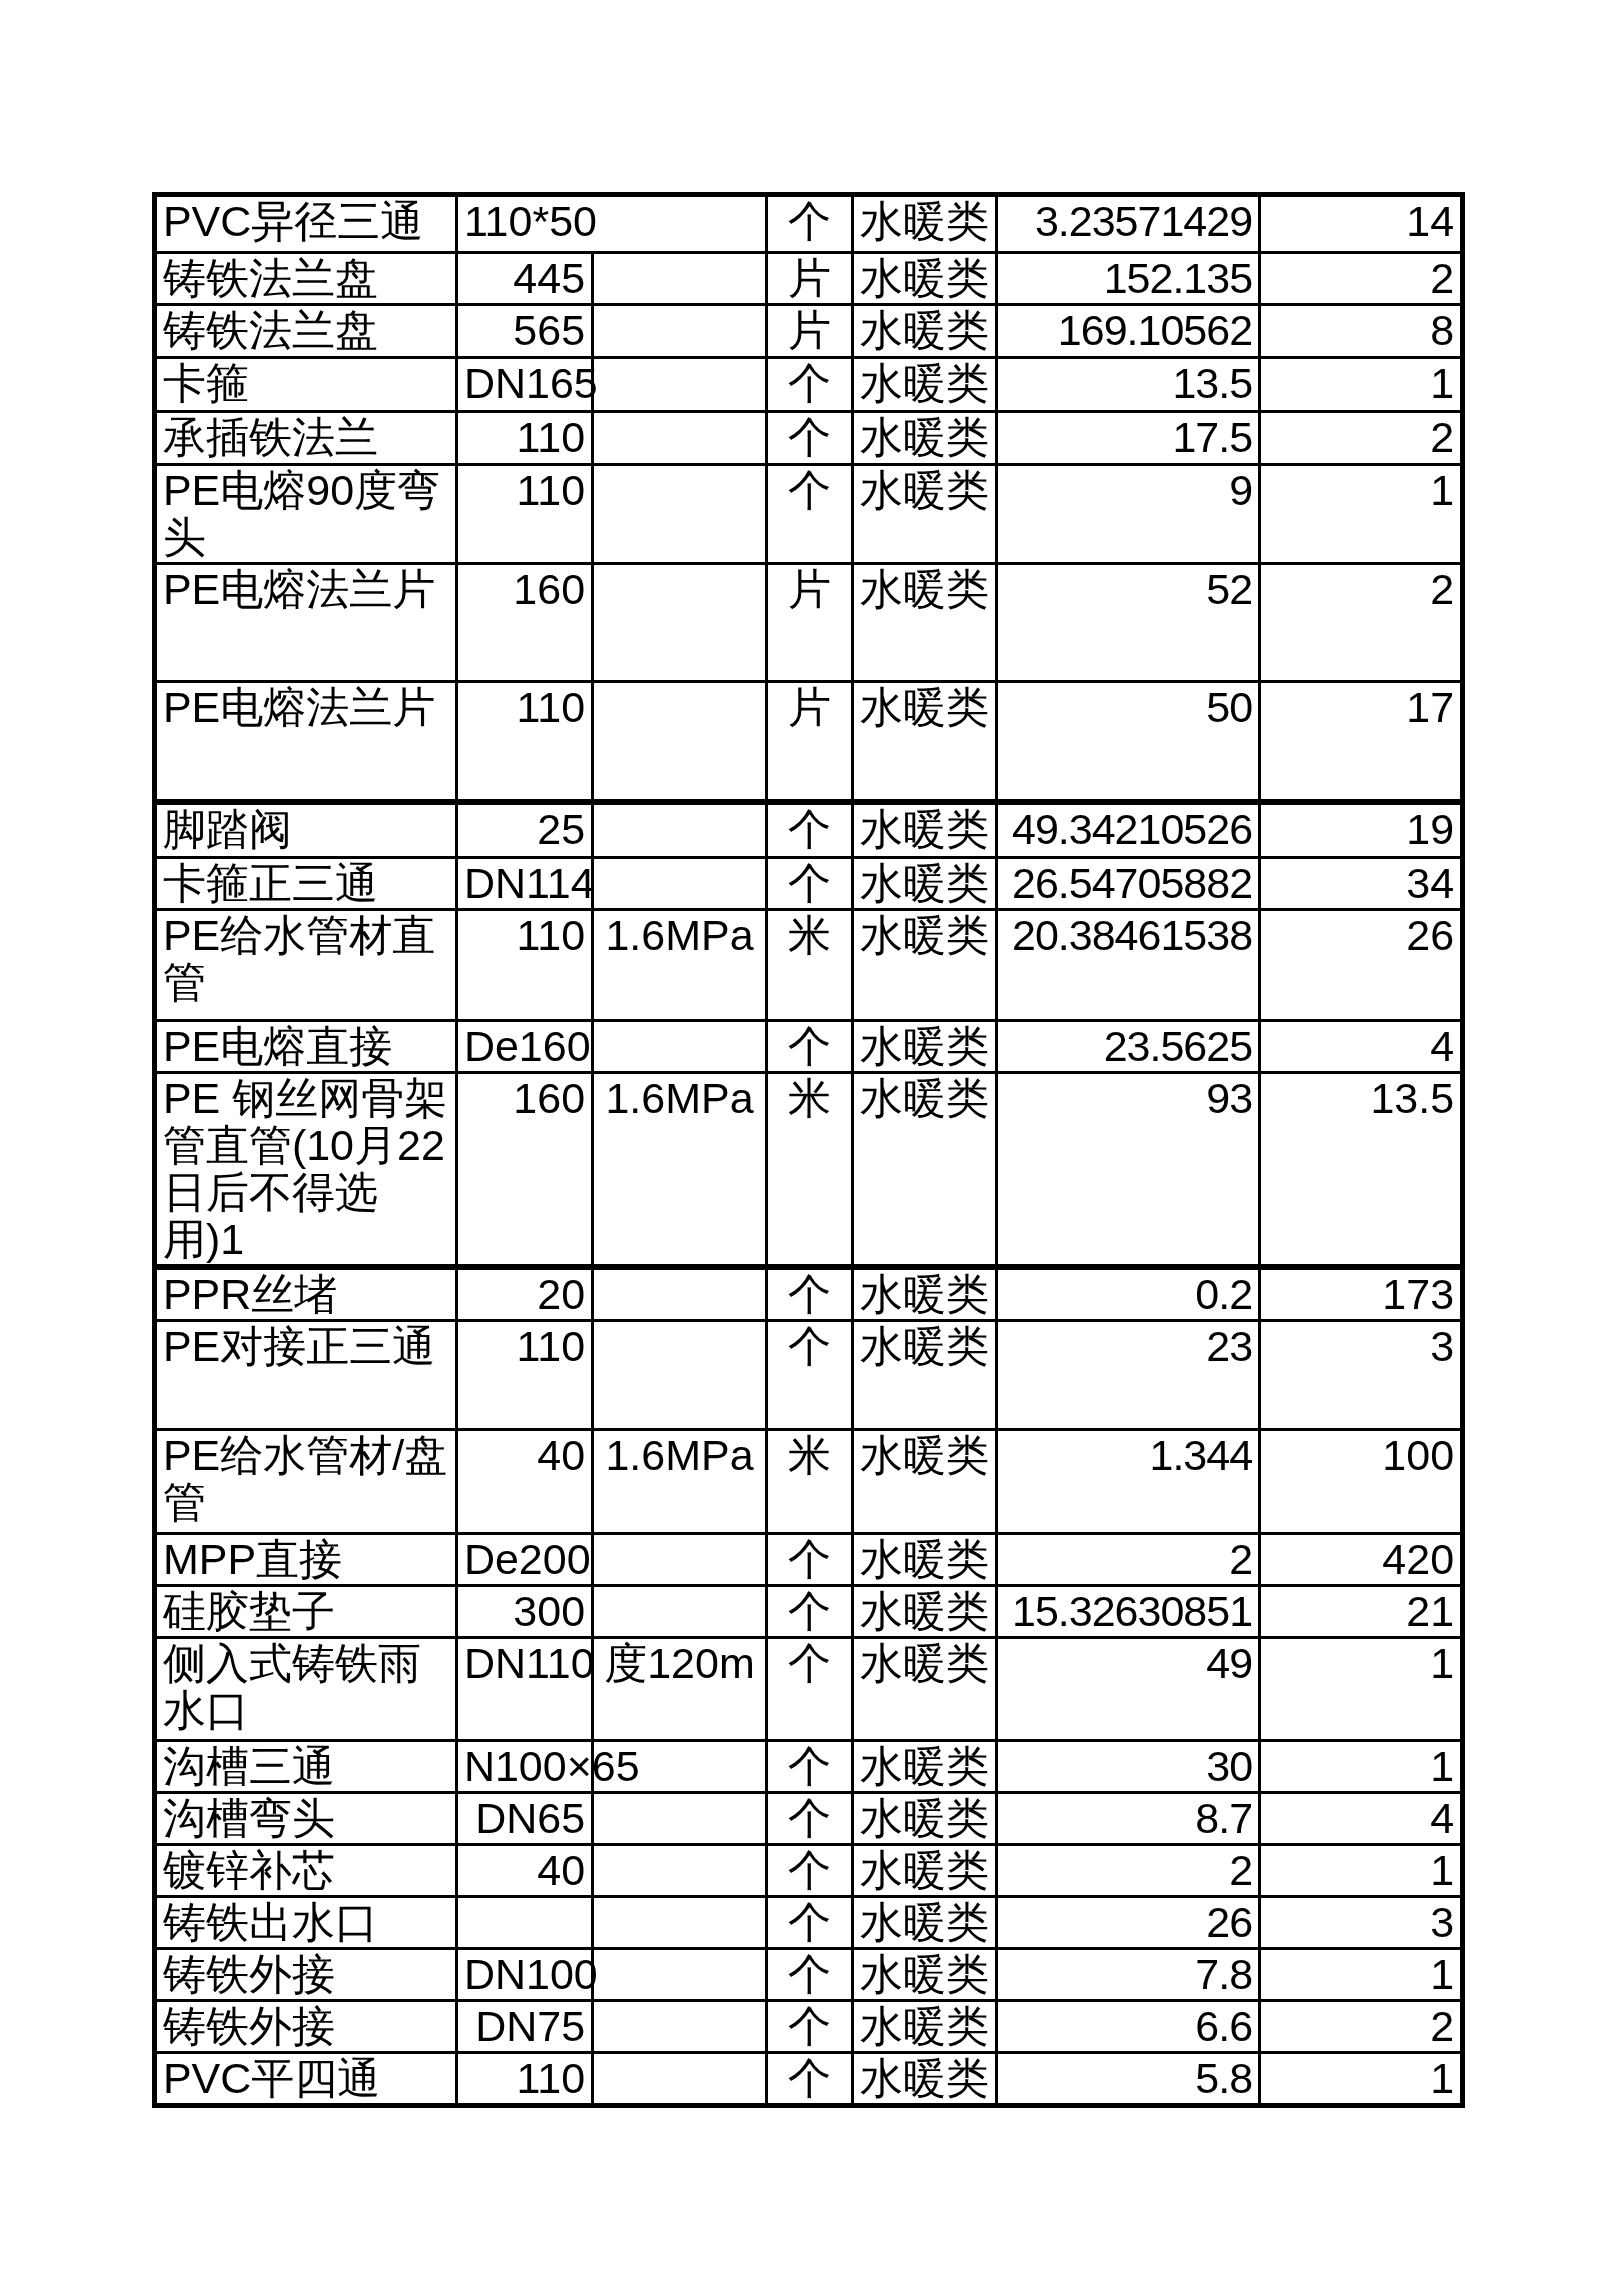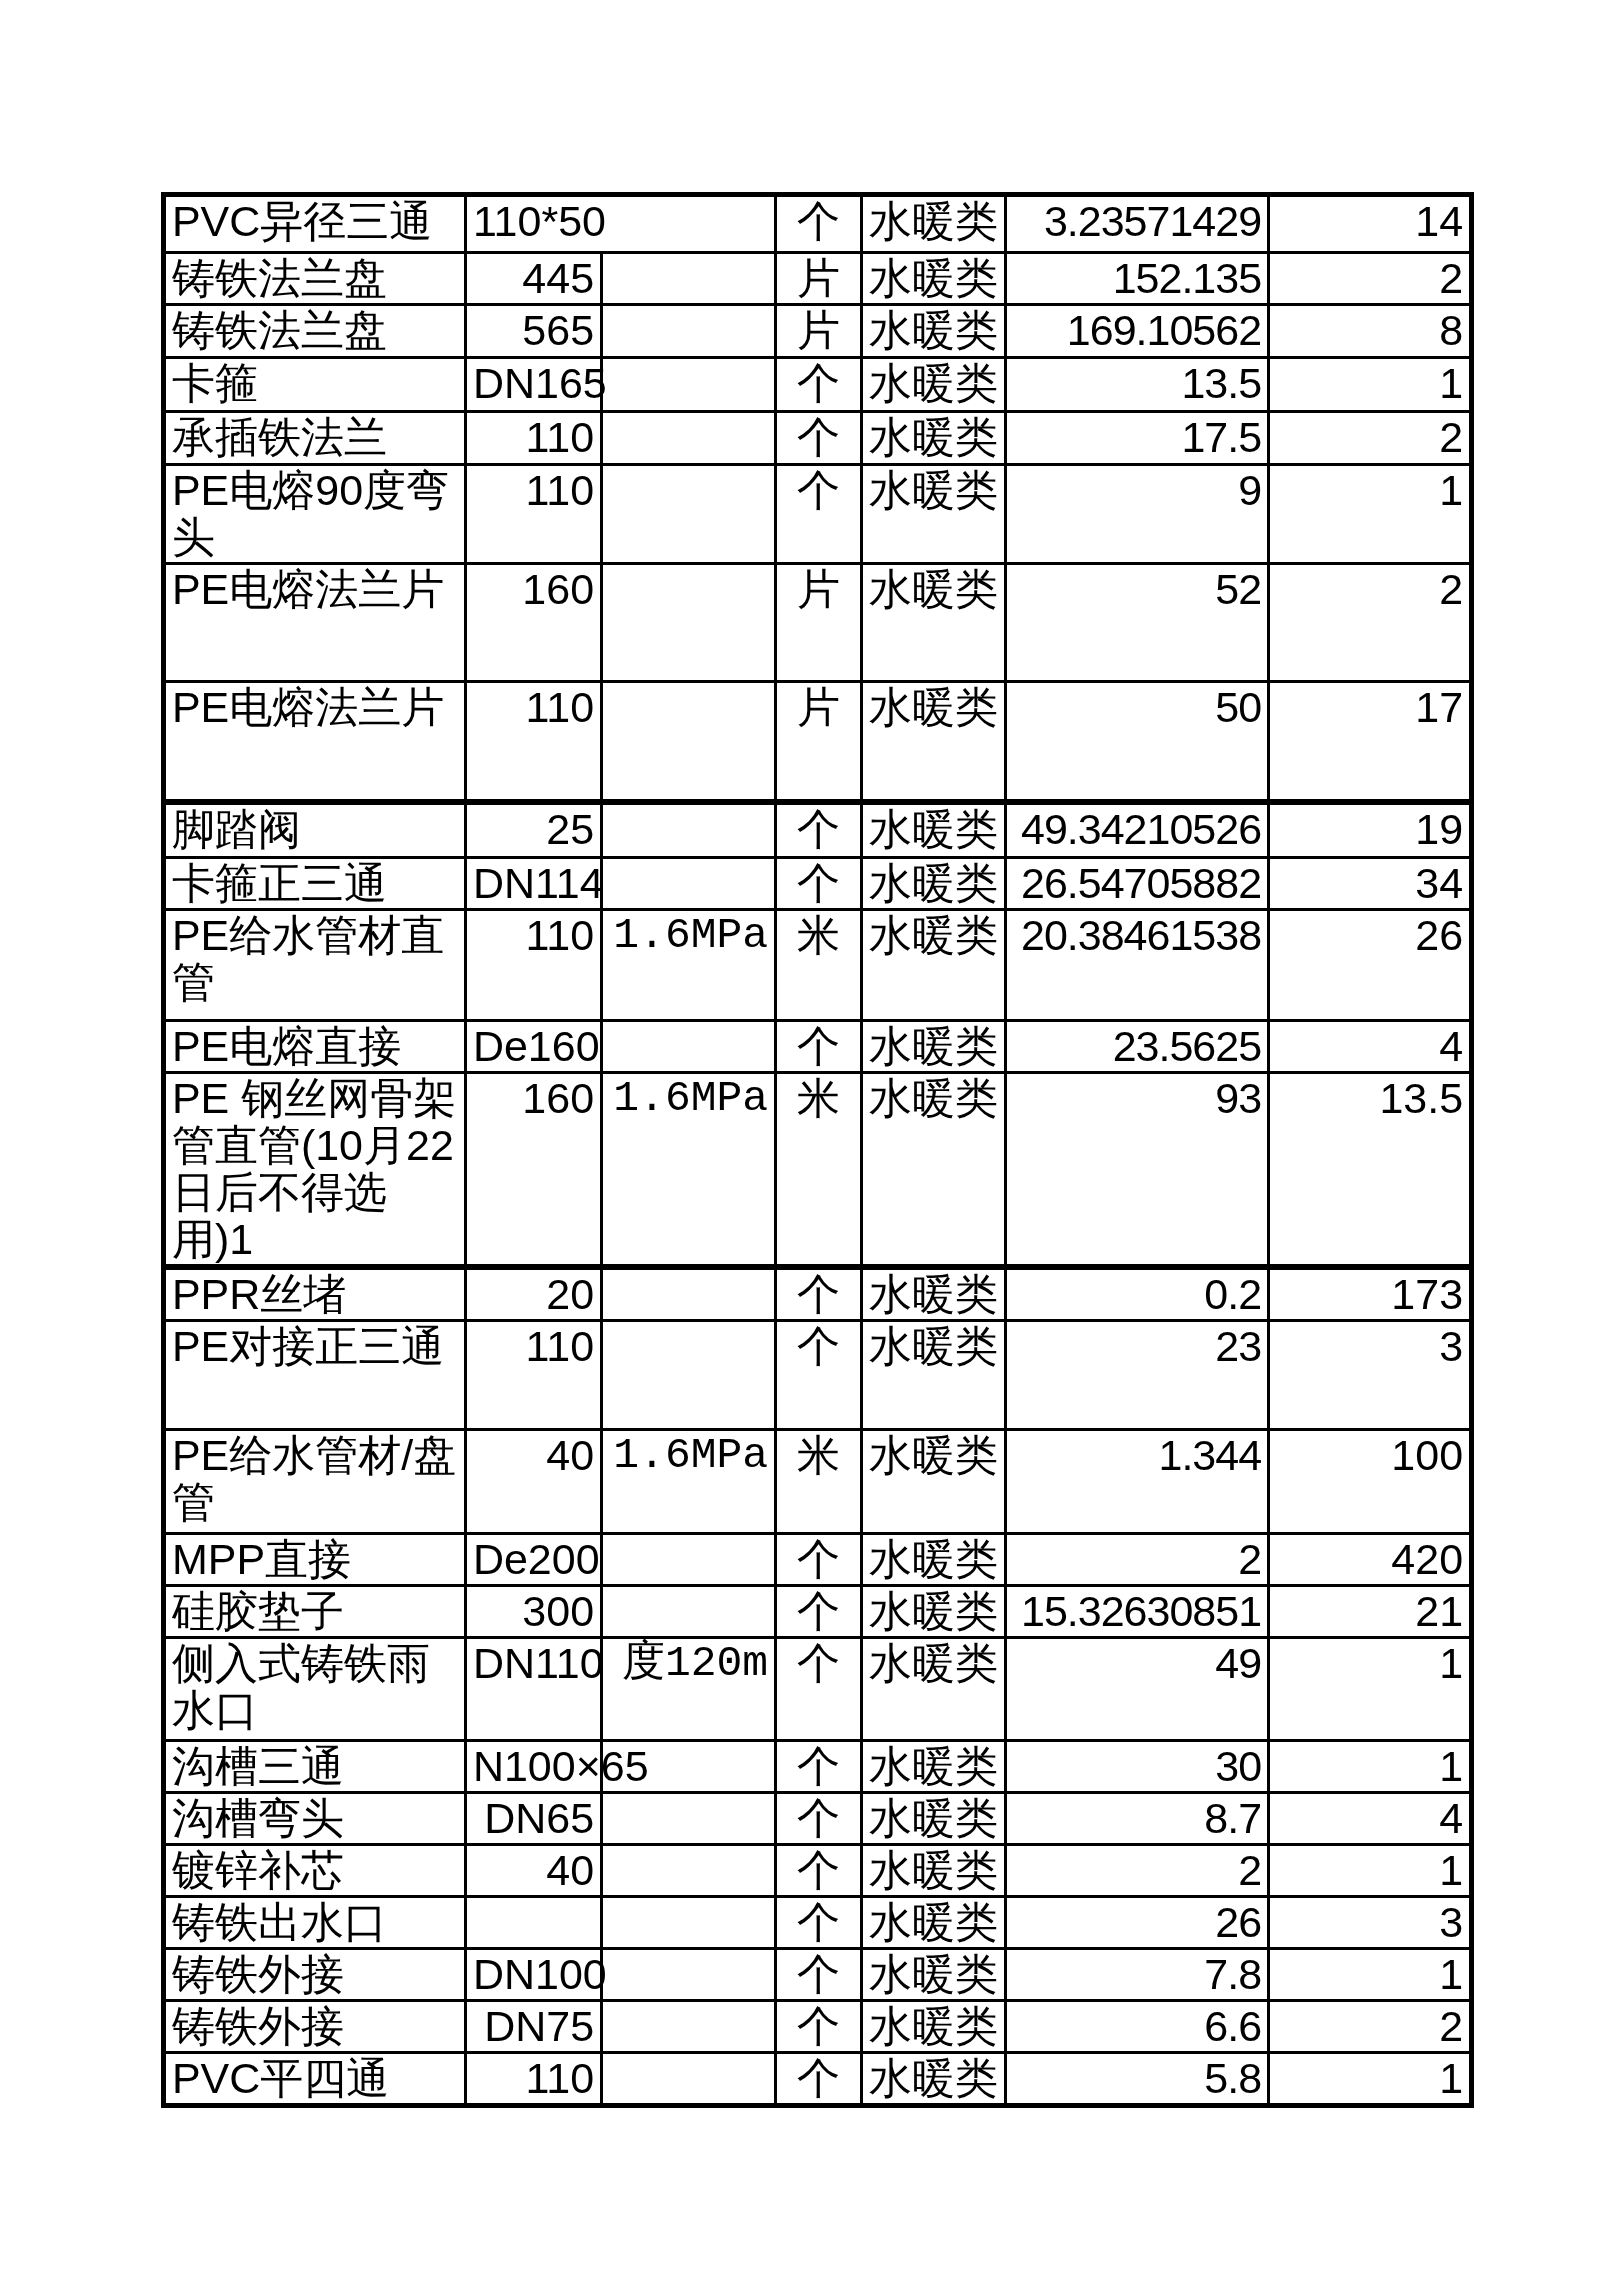--- a/index.html
+++ b/index.html
@@ -13,41 +13,41 @@
   }
   .page {
     position: relative;
     width: 1621px;
     height: 2293px;
     background: #ffffff;
     overflow: hidden;
   }
   table.materials {
     position: absolute;
-    left: 161px;
+    left: 152px;
     top: 192px;
     width: 1308px;
     border-collapse: collapse;
     table-layout: fixed;
     border: 5.9px solid #000000;
   }
   table.materials td {
     border: 3.9px solid #000000;
     padding: 1px 5.9px;
     vertical-align: top;
     font-size: 43px;
     line-height: 47px;
     background: #ffffff;
     overflow: visible;
   }
   
   td.c-name  { text-align: left;  padding-left: 7.8px; padding-right: 3.9px; }
   td.c-spec1 { text-align: right; white-space: nowrap; padding: 1px 0; }
   td.c-spec1.merged { text-align: left; padding-left: 5.9px; }
-  td.c-spec2 { text-align: right; white-space: nowrap; overflow: hidden; padding: 1px 0 1px 2px; font-family: Liberation Mono, monospace; }
+  td.c-spec2 { text-align: center; white-space: nowrap; overflow: hidden; padding: 1px 0 1px 2px; }
   td.c-unit  { text-align: center; vertical-align: middle; padding: 1px 0; }
   td.c-cat   { text-align: center; white-space: nowrap; padding: 1px 0; }
   td.c-price { text-align: right; white-space: nowrap; overflow: hidden;
                font-size: 41px; letter-spacing: -1px; padding-right: 5.9px; padding-left: 2px; }
   td.c-qty   { text-align: right; white-space: nowrap; padding-right: 9.8px; }
 
   
   tbody tr:nth-child(1)  { height: 58px; }
   tbody tr:nth-child(2)  { height: 52px; }
   tbody tr:nth-child(3)  { height: 53px; }

